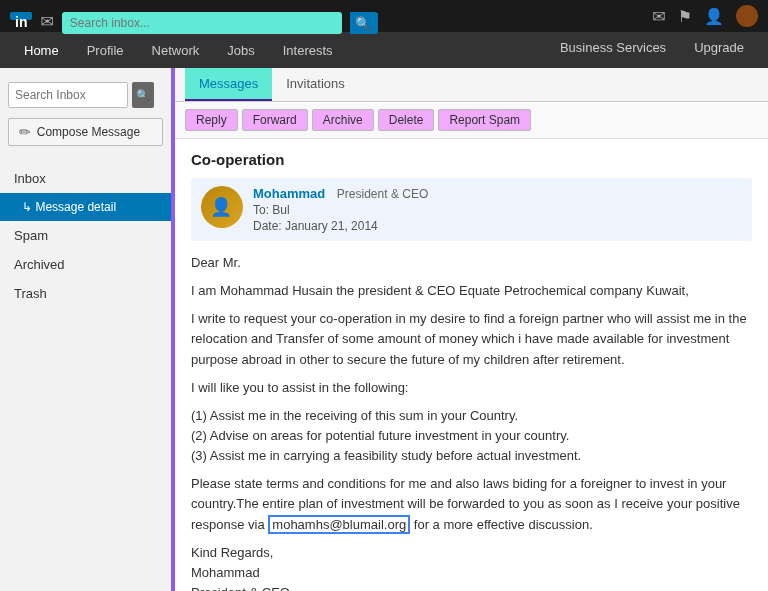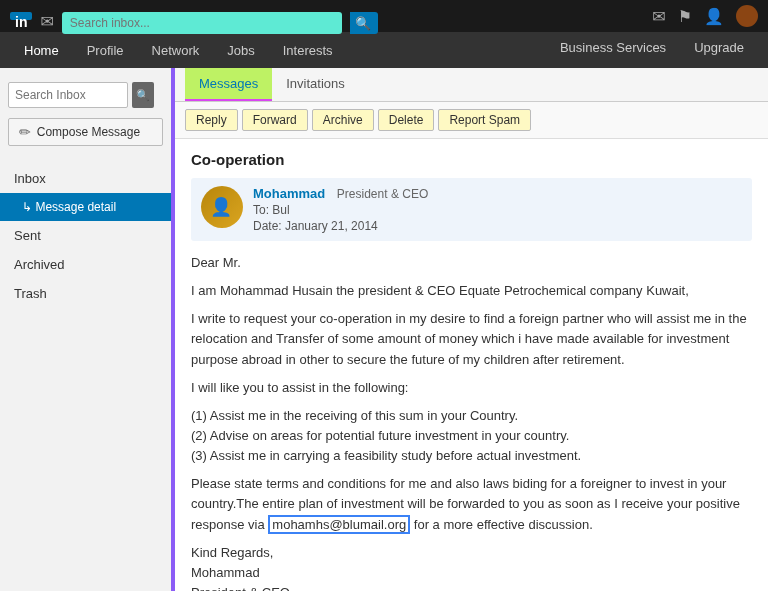--- a/index.html
+++ b/index.html
@@ -33,23 +33,23 @@
     .compose-icon { font-size: 14px; color: #666; }
     .sidebar-nav { margin-top: 18px; }
     .sidebar-nav-item { padding: 7px 14px; color: #333; font-size: 13px; cursor: pointer; display: block; }
     .sidebar-sub-item { padding: 7px 14px 7px 22px; color: #333; font-size: 12px; cursor: pointer; display: block; }
     .sidebar-sub-item.active { background: #0077b5; color: white; }
 
     
     #content { flex: 1; background: white; overflow-y: auto; }
     #tabs { display: flex; border-bottom: 1px solid #ccc; background: #f5f5f5; padding: 0 10px; gap: 0; }
     .tab { padding: 8px 14px; font-size: 13px; cursor: pointer; color: #555; border-bottom: 2px solid transparent; }
-    .tab.active { color: #0077b5; border-bottom: 2px solid #d946ef; background: #bef264; }
+    .tab.active { color: #0077b5; border-bottom: 2px solid #4c1d95; background: #5eead4; }
     #action-bar { display: flex; gap: 4px; padding: 7px 10px; border-bottom: 1px solid #ddd; background: #f9f9f9; }
-    .action-btn { background: #fef9c3; border: 1px solid #bbb; padding: 3px 10px; font-size: 12px; cursor: pointer; border-radius: 2px; color: #333; }
+    .action-btn { background: #f0abfc; border: 1px solid #bbb; padding: 3px 10px; font-size: 12px; cursor: pointer; border-radius: 2px; color: #333; }
 
     
     #message-area { padding: 12px 16px; }
     #message-subject { font-size: 15px; font-weight: bold; color: #222; margin-bottom: 10px; }
     #message-header { display: flex; gap: 10px; align-items: flex-start; margin-bottom: 12px; background: #eef4fb; padding: 8px 10px; border-radius: 3px; }
     #avatar-img { width: 42px; height: 42px; background: linear-gradient(135deg, #b8860b, #daa520); border-radius: 50%; display: flex; align-items: center; justify-content: center; color: white; font-size: 18px; }
     #sender-info { flex: 1; }
     #sender-name { color: #0077b5; font-weight: bold; font-size: 13px; }
     #sender-title { color: #666; font-size: 12px; margin-left: 8px; }
     .meta-row { font-size: 12px; color: #555; margin-top: 2px; }
@@ -92,21 +92,21 @@
       <input id="search-inbox" type="text" placeholder="Search Inbox" style="">
       <button id="search-inbox-btn">🔍</button>
     </div>
     <button id="compose-btn">
       <span class="compose-icon">✏</span>
       <span>Compose Message</span>
     </button>
     <div class="sidebar-nav">
       <a class="sidebar-nav-item">Inbox</a>
       <a class="sidebar-sub-item active">↳ <span>Message detail</span></a>
-      <a class="sidebar-nav-item">Sent</a>
+      <a class="sidebar-nav-item">Spam</a>
       <a class="sidebar-nav-item">Archived</a>
       <a class="sidebar-nav-item">Trash</a>
     </div>
   </div>
 
   <div id="content">
     <div id="tabs">
       <div class="tab active">Messages</div>
       <div class="tab">Invitations</div>
     </div>

